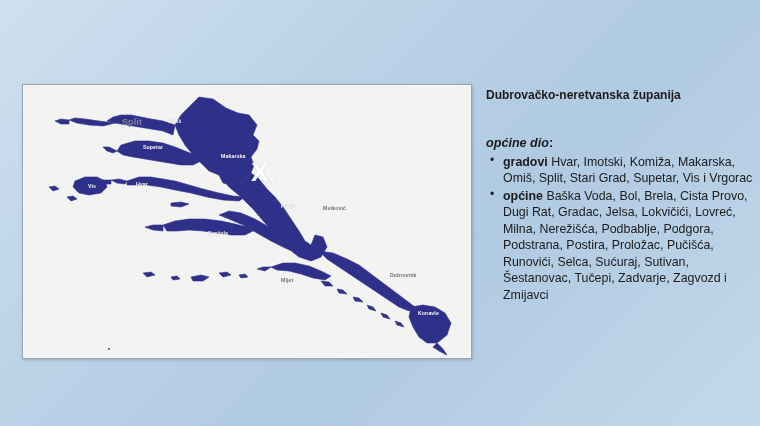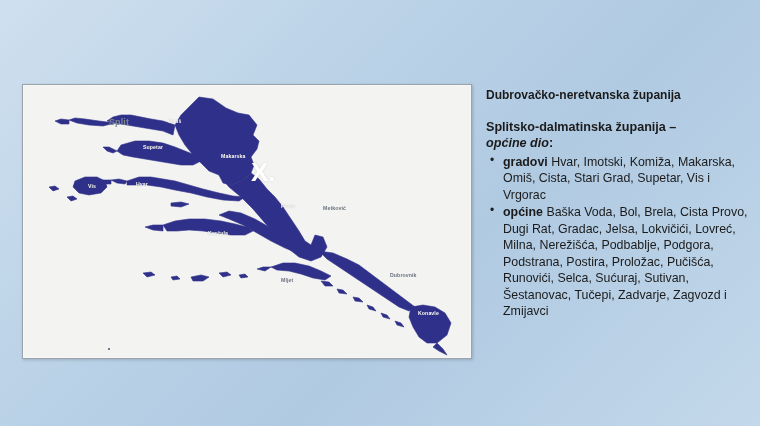--- a/index.html
+++ b/index.html
@@ -167,48 +167,48 @@
         <path d="M358,228 L364,230 L367,234 L360,232 Z"></path>
         <path d="M372,236 L378,238 L381,242 L374,240 Z"></path>
         <path d="M256,156 L262,157 L265,160 L258,160 Z"></path>
         <path d="M276,166 L282,167 L285,170 L278,170 Z"></path>
 
       </g>
 
       <circle cx="86" cy="264" r="1.1" fill="#5a5a7a"></circle>
     </svg>
 
-    <div class="maplabel split" style="left:86px;top:33px;">Split</div>
+    <div class="maplabel split" style="left:99px;top:33px;">Split</div>
     <div class="maplabel" style="left:145px;top:34px;">Omiš</div>
     <div class="maplabel" style="left:120px;top:60px;">Supetar</div>
     <div class="maplabel" style="left:198px;top:69px;">Makarska</div>
     <div class="maplabel" style="left:113px;top:97px;">Hvar</div>
     <div class="maplabel" style="left:65px;top:99px;">Vis</div>
     <div class="maplabel" style="left:185px;top:146px;">Korčula</div>
     <div class="maplabel" style="left:258px;top:119px;">Ploče</div>
     <div class="maplabel dark" style="left:300px;top:121px;">Metković</div>
     <div class="maplabel dark" style="left:258px;top:193px;">Mljet</div>
     <div class="maplabel dark" style="left:367px;top:188px;">Dubrovnik</div>
     <div class="maplabel" style="left:395px;top:226px;">Konavle</div>
 
     <div class="xmark" style="left:228px;top:74px;">X.</div>
   </div>
 
   <div class="textcol">
 
     <div class="head1">Dubrovačko-neretvanska  županija</div>
 
     <div class="head2">
-      <span>Splitsko-dalmatinska županija –</span><br>
+      <br>
       <span class="ital">općine dio</span><span>:</span>
     </div>
 
     <ul class="bullets">
       <li>
-        <b>gradovi</b><span> Hvar, Imotski, Komiža, Makarska, Omiš, Cista, Stari Grad, Supetar, Vis i Vrgorac</span>
+        <b>gradovi</b><span> Hvar, Imotski, Komiža, Makarska, Omiš, Split, Stari Grad, Supetar, Vis i Vrgorac</span>
       </li>
       <li>
         <b>općine</b><span> Baška Voda, Bol, Brela, Cista Provo, Dugi Rat, Gradac, Jelsa, Lokvičići, Lovreć, Milna, Nerežišća, Podbablje, Podgora, Podstrana, Postira, Proložac, Pučišća, Runovići, Selca, Sućuraj, Sutivan, Šestanovac, Tučepi, Zadvarje, Zagvozd i Zmijavci</span>
       </li>
     </ul>
 
   </div>
 
 </div>
 

